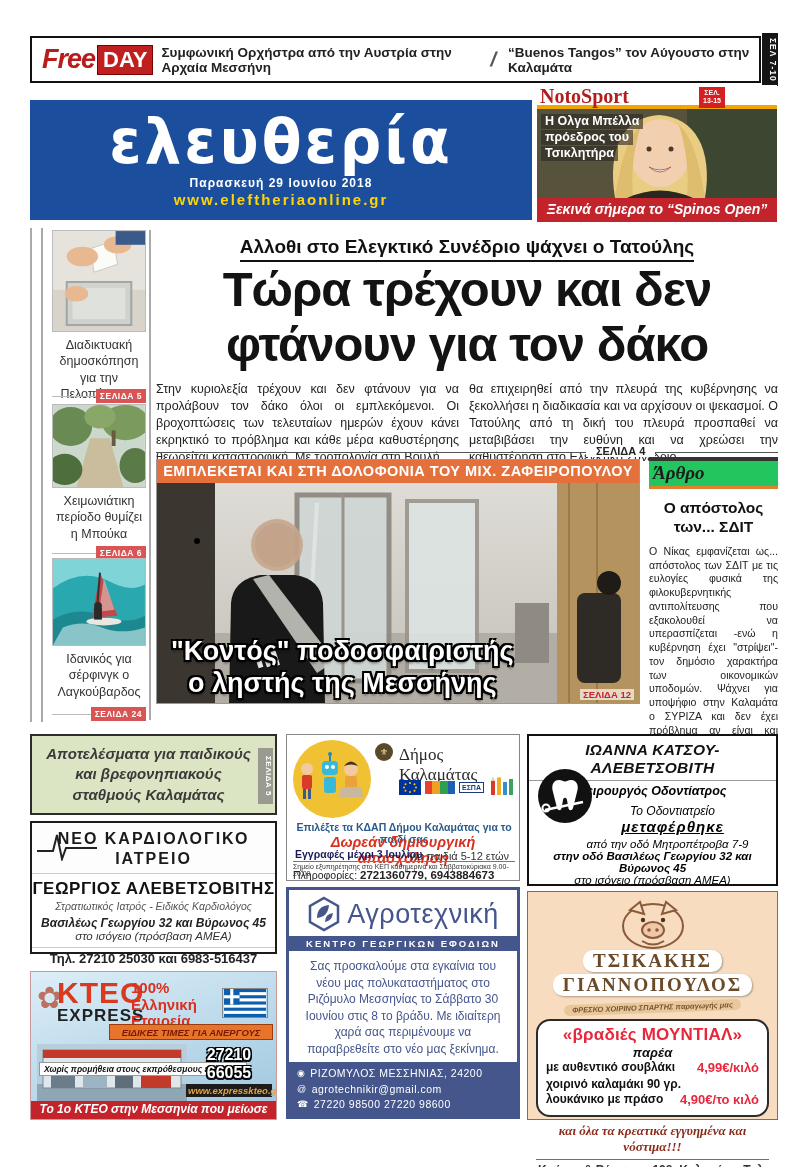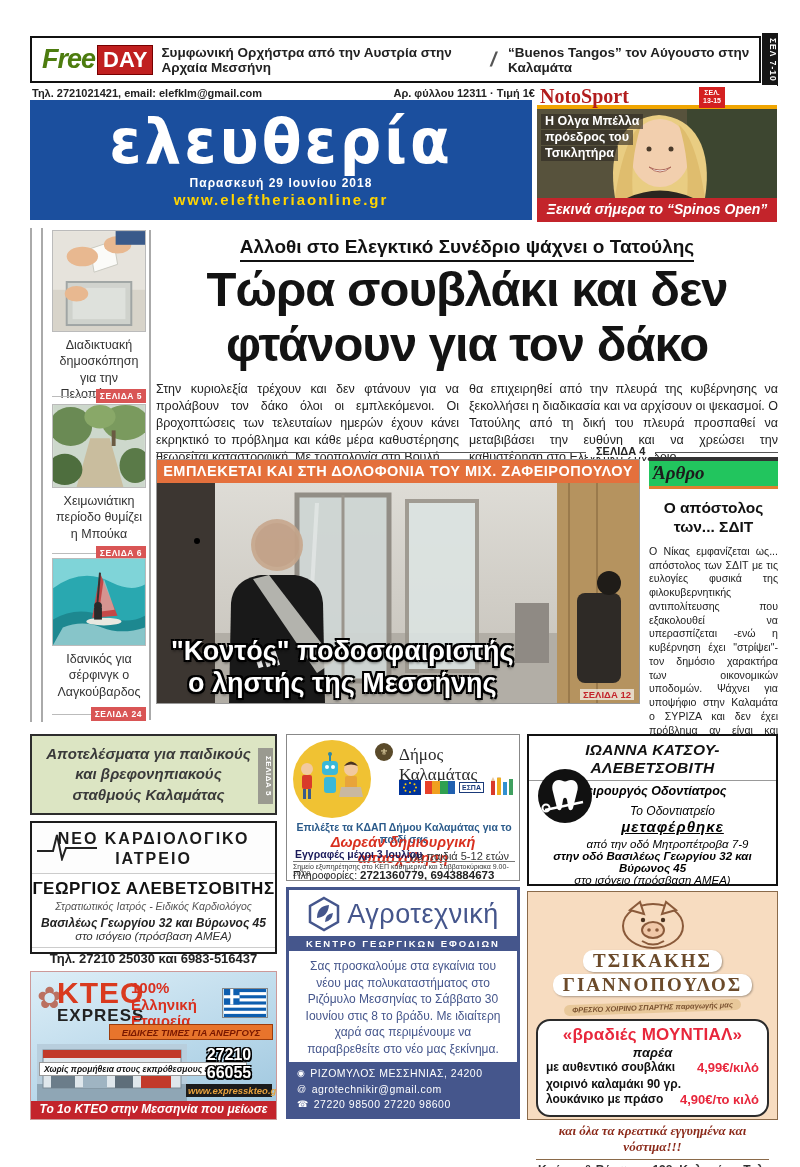--- a/index.html
+++ b/index.html
@@ -3,21 +3,21 @@
 <meta charset="utf-8">
 <style>
   * { margin:0; padding:0; box-sizing:border-box; }
   body { background:#e9e9e9; font-family:"Liberation Sans", sans-serif; }
   #canvas { position:relative; width:800px; height:1167px; background:#ffffff; margin:0 auto; overflow:hidden; }
 
   
   .top-banner { position:absolute; left:30px; top:36px; width:731px; height:47px;
     border:2px solid #111; display:flex; align-items:center; background:#fff; }
   .freeday { display:flex; align-items:center; margin-left:10px; }
-  .freeday .free { font-size:27px; font-weight:bold; font-style:italic; color:#4d7c0f; letter-spacing:-1px;text-align:center; }
+  .freeday .free { font-size:27px; font-weight:bold; font-style:italic; color:#b91c1c; letter-spacing:-1px;text-align:center; }
   .freeday .day { font-size:22px; font-weight:bold; color:#fff; background:#c01f1f; padding:1px 5px; margin-left:2px; border:1px solid #700; }
   .banner-heads { flex:1; display:flex; align-items:center; justify-content:center; gap:12px; padding:0 8px; }
   .banner-head { font-size:13.5px; font-weight:bold; color:#222; }
   .banner-sep { font-size:20px; color:#555; font-weight:bold; transform:skewX(-12deg); }
   .side-tag { position:absolute; left:762px; top:33px; width:16px; height:53px; background:#161616;
     color:#fff; font-size:8.5px; font-weight:bold; writing-mode:vertical-rl; text-align:center; letter-spacing:1px; }
 
   
   .contact-row { position:absolute; left:32px; top:87px; width:503px; display:flex; justify-content:space-between; }
   .contact-row span { font-size:11px; font-weight:bold; color:#222; }
@@ -180,24 +180,20 @@
       <span class="day">DAY</span>
     </div>
     <div class="banner-heads">
       <span class="banner-head">Συμφωνική Ορχήστρα από την Αυστρία στην Αρχαία Μεσσήνη</span>
       <span class="banner-sep">/</span>
       <span class="banner-head">“Buenos Tangos” τον Αύγουστο στην Καλαμάτα</span>
     </div>
   </div>
   <div class="side-tag">ΣΕΛ 7-10</div>
 
-  <div class="contact-row">
-    <span>Τηλ. 2721021421, email: elefklm@gmail.com</span>
-    <span>Αρ. φύλλου 12311  ·  Τιμή 1€</span>
-  </div>
   <div class="blue-box">
     <div class="paper-logo">ελευθερία</div>
     <div class="paper-date">Παρασκευή 29 Ιουνίου 2018</div>
     <div class="paper-site">www.eleftheriaonline.gr</div>
   </div>
 
   <div class="notosport">
     <div class="ns-header">
       <span class="ns-title">NotoSport</span>
       <span class="ns-badge">
@@ -285,21 +281,21 @@
   </div>
   <div class="page-tag-row" style="top:707px;">
     <span class="line"></span>
     <span class="page-tag">ΣΕΛΙΔΑ 24</span>
   </div>
 
   <div class="kicker-wrap">
     <span class="kicker">Αλλοθι στο Ελεγκτικό Συνέδριο ψάχνει ο Τατούλης</span>
   </div>
   <div class="headline">
-    <div>Τώρα σουβλάκι και δεν</div>
+    <div>Τώρα τρέχουν και δεν</div>
     <div>φτάνουν για τον δάκο</div>
   </div>
   <div class="body-col body-left">Στην κυριολεξία τρέχουν και δεν φτάνουν για να προλάβουν τον δάκο όλοι οι εμπλεκόμενοι. Οι βροχοπτώσεις των τελευταίων ημερών έχουν κάνει εκρηκτικό το πρόβλημα και κάθε μέρα καθυστέρησης θεωρείται καταστροφική. Με τροπολογία στη Βουλή</div>
   <div class="body-col body-right">θα επιχειρηθεί από την πλευρά της κυβέρνησης να ξεκολλήσει η διαδικασία και να αρχίσουν οι ψεκασμοί. Ο Τατούλης από τη δική του πλευρά προσπαθεί να μεταβιβάσει την ευθύνη και να χρεώσει την καθυστέρηση στο Ελεγκτικό Συνέδριο.</div>
   <div class="rule4">
     <span class="rule4-label">ΣΕΛΙΔΑ 4</span>
   </div>
 
   <div class="cctv">
     <div class="cctv-banner">ΕΜΠΛΕΚΕΤΑΙ ΚΑΙ ΣΤΗ ΔΟΛΟΦΟΝΙΑ ΤΟΥ ΜΙΧ. ΖΑΦΕΙΡΟΠΟΥΛΟΥ</div>

